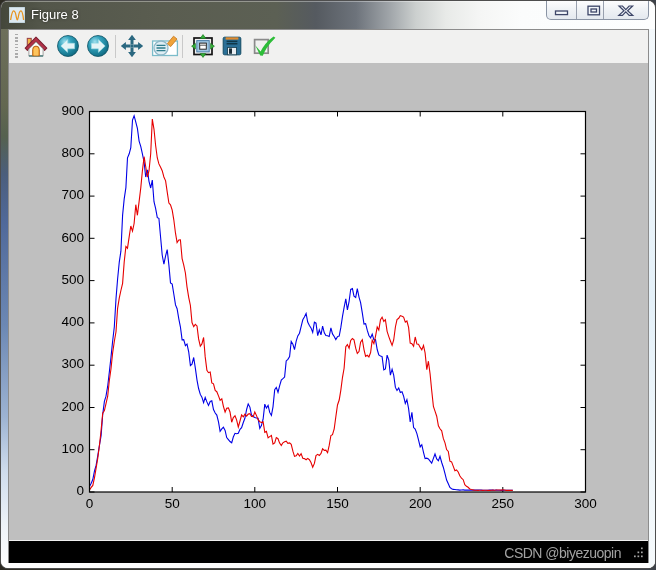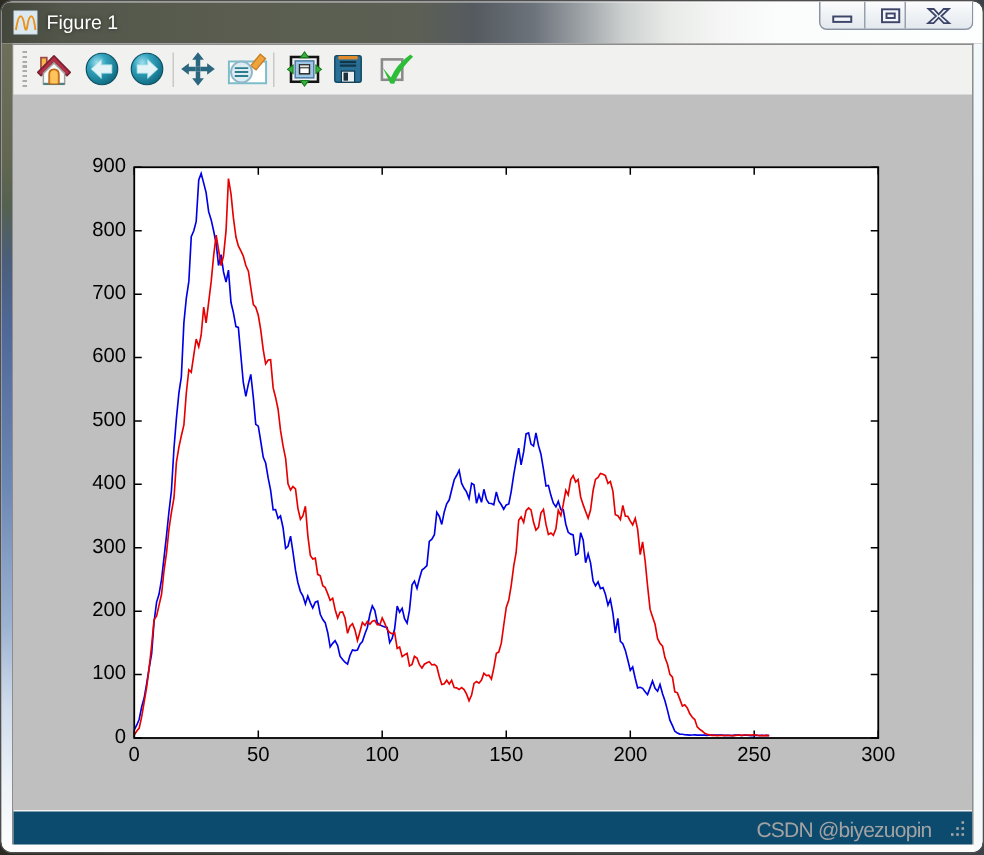--- a/index.html
+++ b/index.html
@@ -19,32 +19,32 @@
 #borders .r { position:absolute; right:0; top:0; width:7px; height:100%; background:linear-gradient(180deg,#f3f8fb,#e4f0f8 50%,#f6fafc); }
 #borders .b { position:absolute; left:6px; bottom:0; width:642px; height:6px; background:#fdfdfd; }
 #client { position:absolute; left:7px; top:28px; width:641px; height:534px; background:#f0f0f0; border:1px solid #8c8c8c; border-bottom:none; }
 #toolbar { position:absolute; left:0; top:0; width:100%; height:33px; background:#f1f1f0; }
 .ti { position:absolute; top:4px; }
 #toolbar .sep { position:absolute; top:5px; width:1px; height:23px; background:#c9c9c9; }
 #toolbar .gripv { position:absolute; left:6px; top:4px; width:3px; height:25px;
   background:repeating-linear-gradient(180deg,#ababab 0 1.5px,transparent 1.5px 3.2px); }
 #canvas { position:absolute; left:0; top:33px; width:100%; height:477px; background:#bfbfbf; }
 #plot { position:absolute; left:-8px; top:-63px; }
-#status { position:absolute; left:0; top:511px; width:100%; height:22px; background:#0c4a6e; }
+#status { position:absolute; left:0; top:511px; width:100%; height:22px; background:#000000; }
 #wm { position:absolute; right:27px; top:4px; font-size:14px; color:#a2a2a2; letter-spacing:-0.5px; }
 </style></head>
 <body>
 <div id="desktop">
  <div id="win">
   <div id="titlebar">
         <svg width="16" height="16" viewBox="0 0 16 16" style="position:absolute;left:8px;top:6px">
 <rect x="0" y="0" width="16" height="16" fill="#dde9f1" stroke="#9fb6c4" stroke-width="0.8"></rect>
 <path d="M1.6 13 Q3 3.8 4.7 3.8 Q6.4 3.8 7.4 10.5 Q7.8 12.8 8.3 12.8 Q8.8 12.8 9.2 10.5 Q10.2 3.8 11.9 3.8 Q13.6 3.8 14.6 13" fill="none" stroke="#e8931c" stroke-width="1.3"></path>
 </svg>
-        <div id="title">Figure 1</div>
+        <div id="title">Figure 8</div>
    <div id="btns">
           <div class="d1"></div>
           <div class="d2"></div>
           <svg width="104" height="19" viewBox="0 0 104 19" style="position:absolute;left:0;top:0">
 <g fill="none" stroke="#3d4668" stroke-width="1.3">
 <rect x="8.5" y="10" width="12" height="3.6" fill="#f2f6fa"></rect>
 <rect x="41" y="5.2" width="11.5" height="8.6" fill="#f2f6fa"></rect>
 <rect x="44" y="8" width="5.5" height="3" fill="#f2f6fa"></rect>
 </g>
 <path d="M72 5 L75.5 5 L78.8 8.6 L82.1 5 L85.6 5 L80.6 9.7 L85.8 14.4 L82.2 14.4 L78.8 10.8 L75.4 14.4 L71.8 14.4 L77 9.7 Z" fill="#f2f6fa" stroke="#3d4668" stroke-width="1.2"></path>

